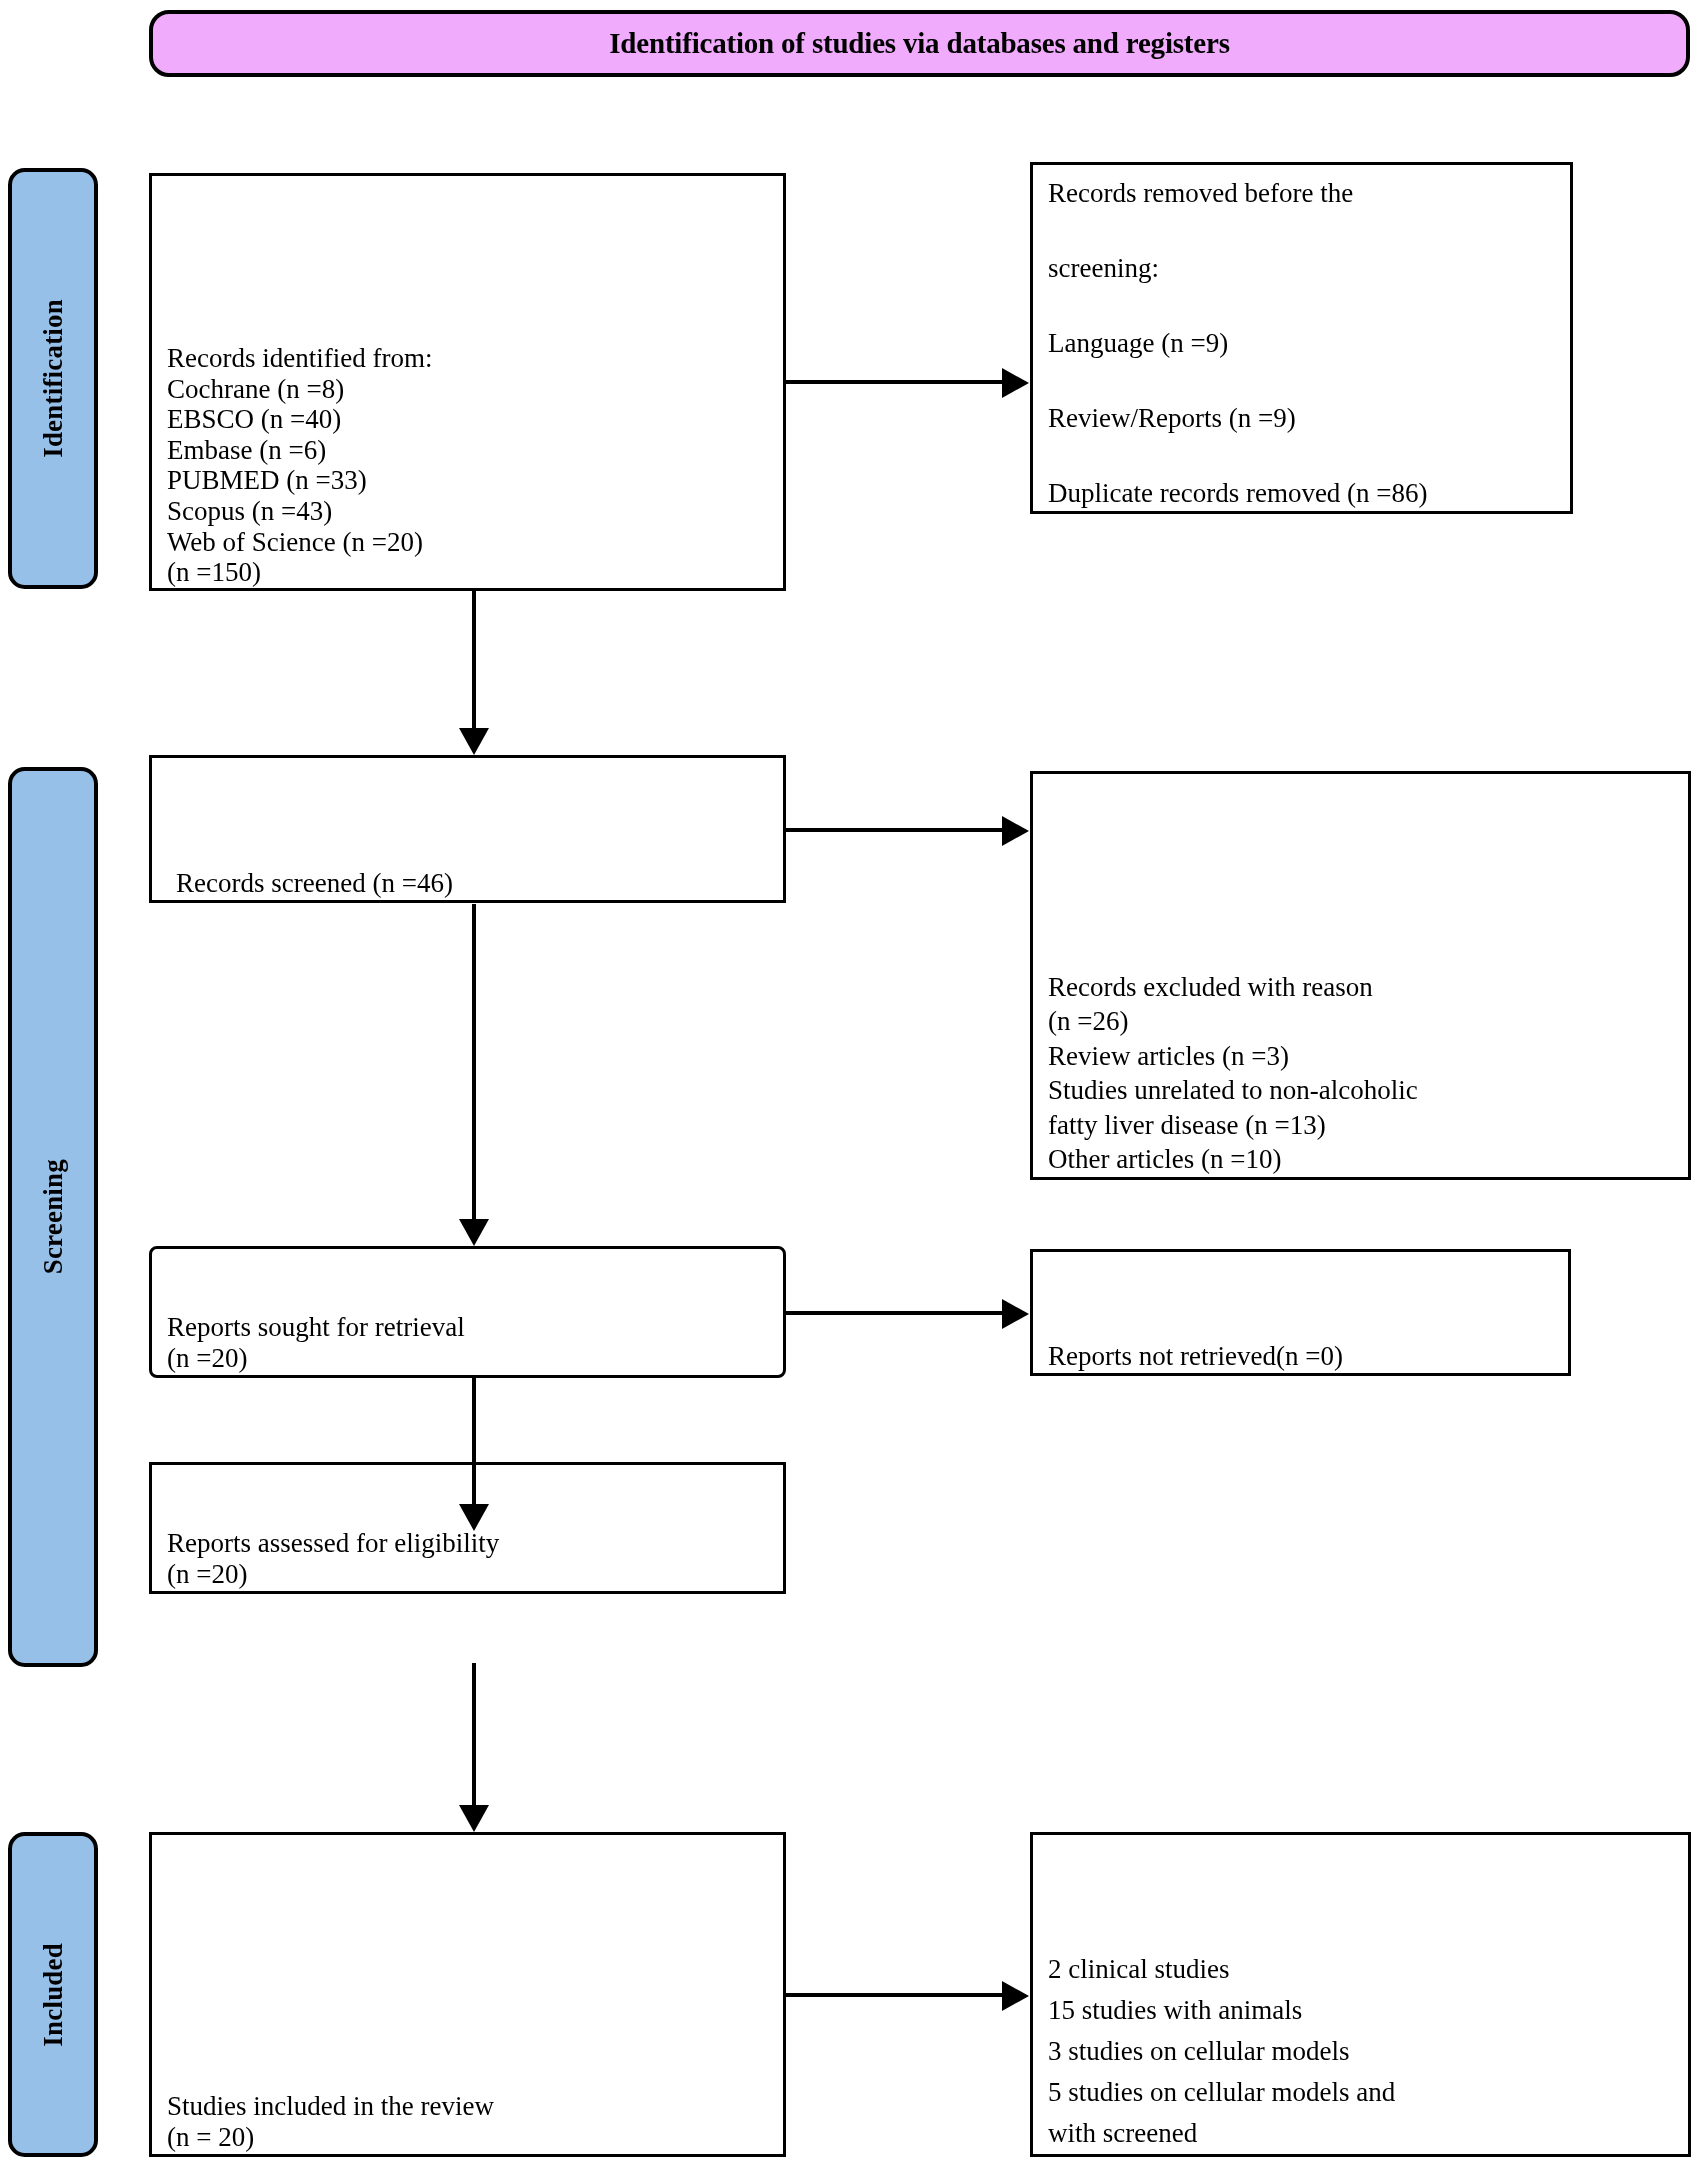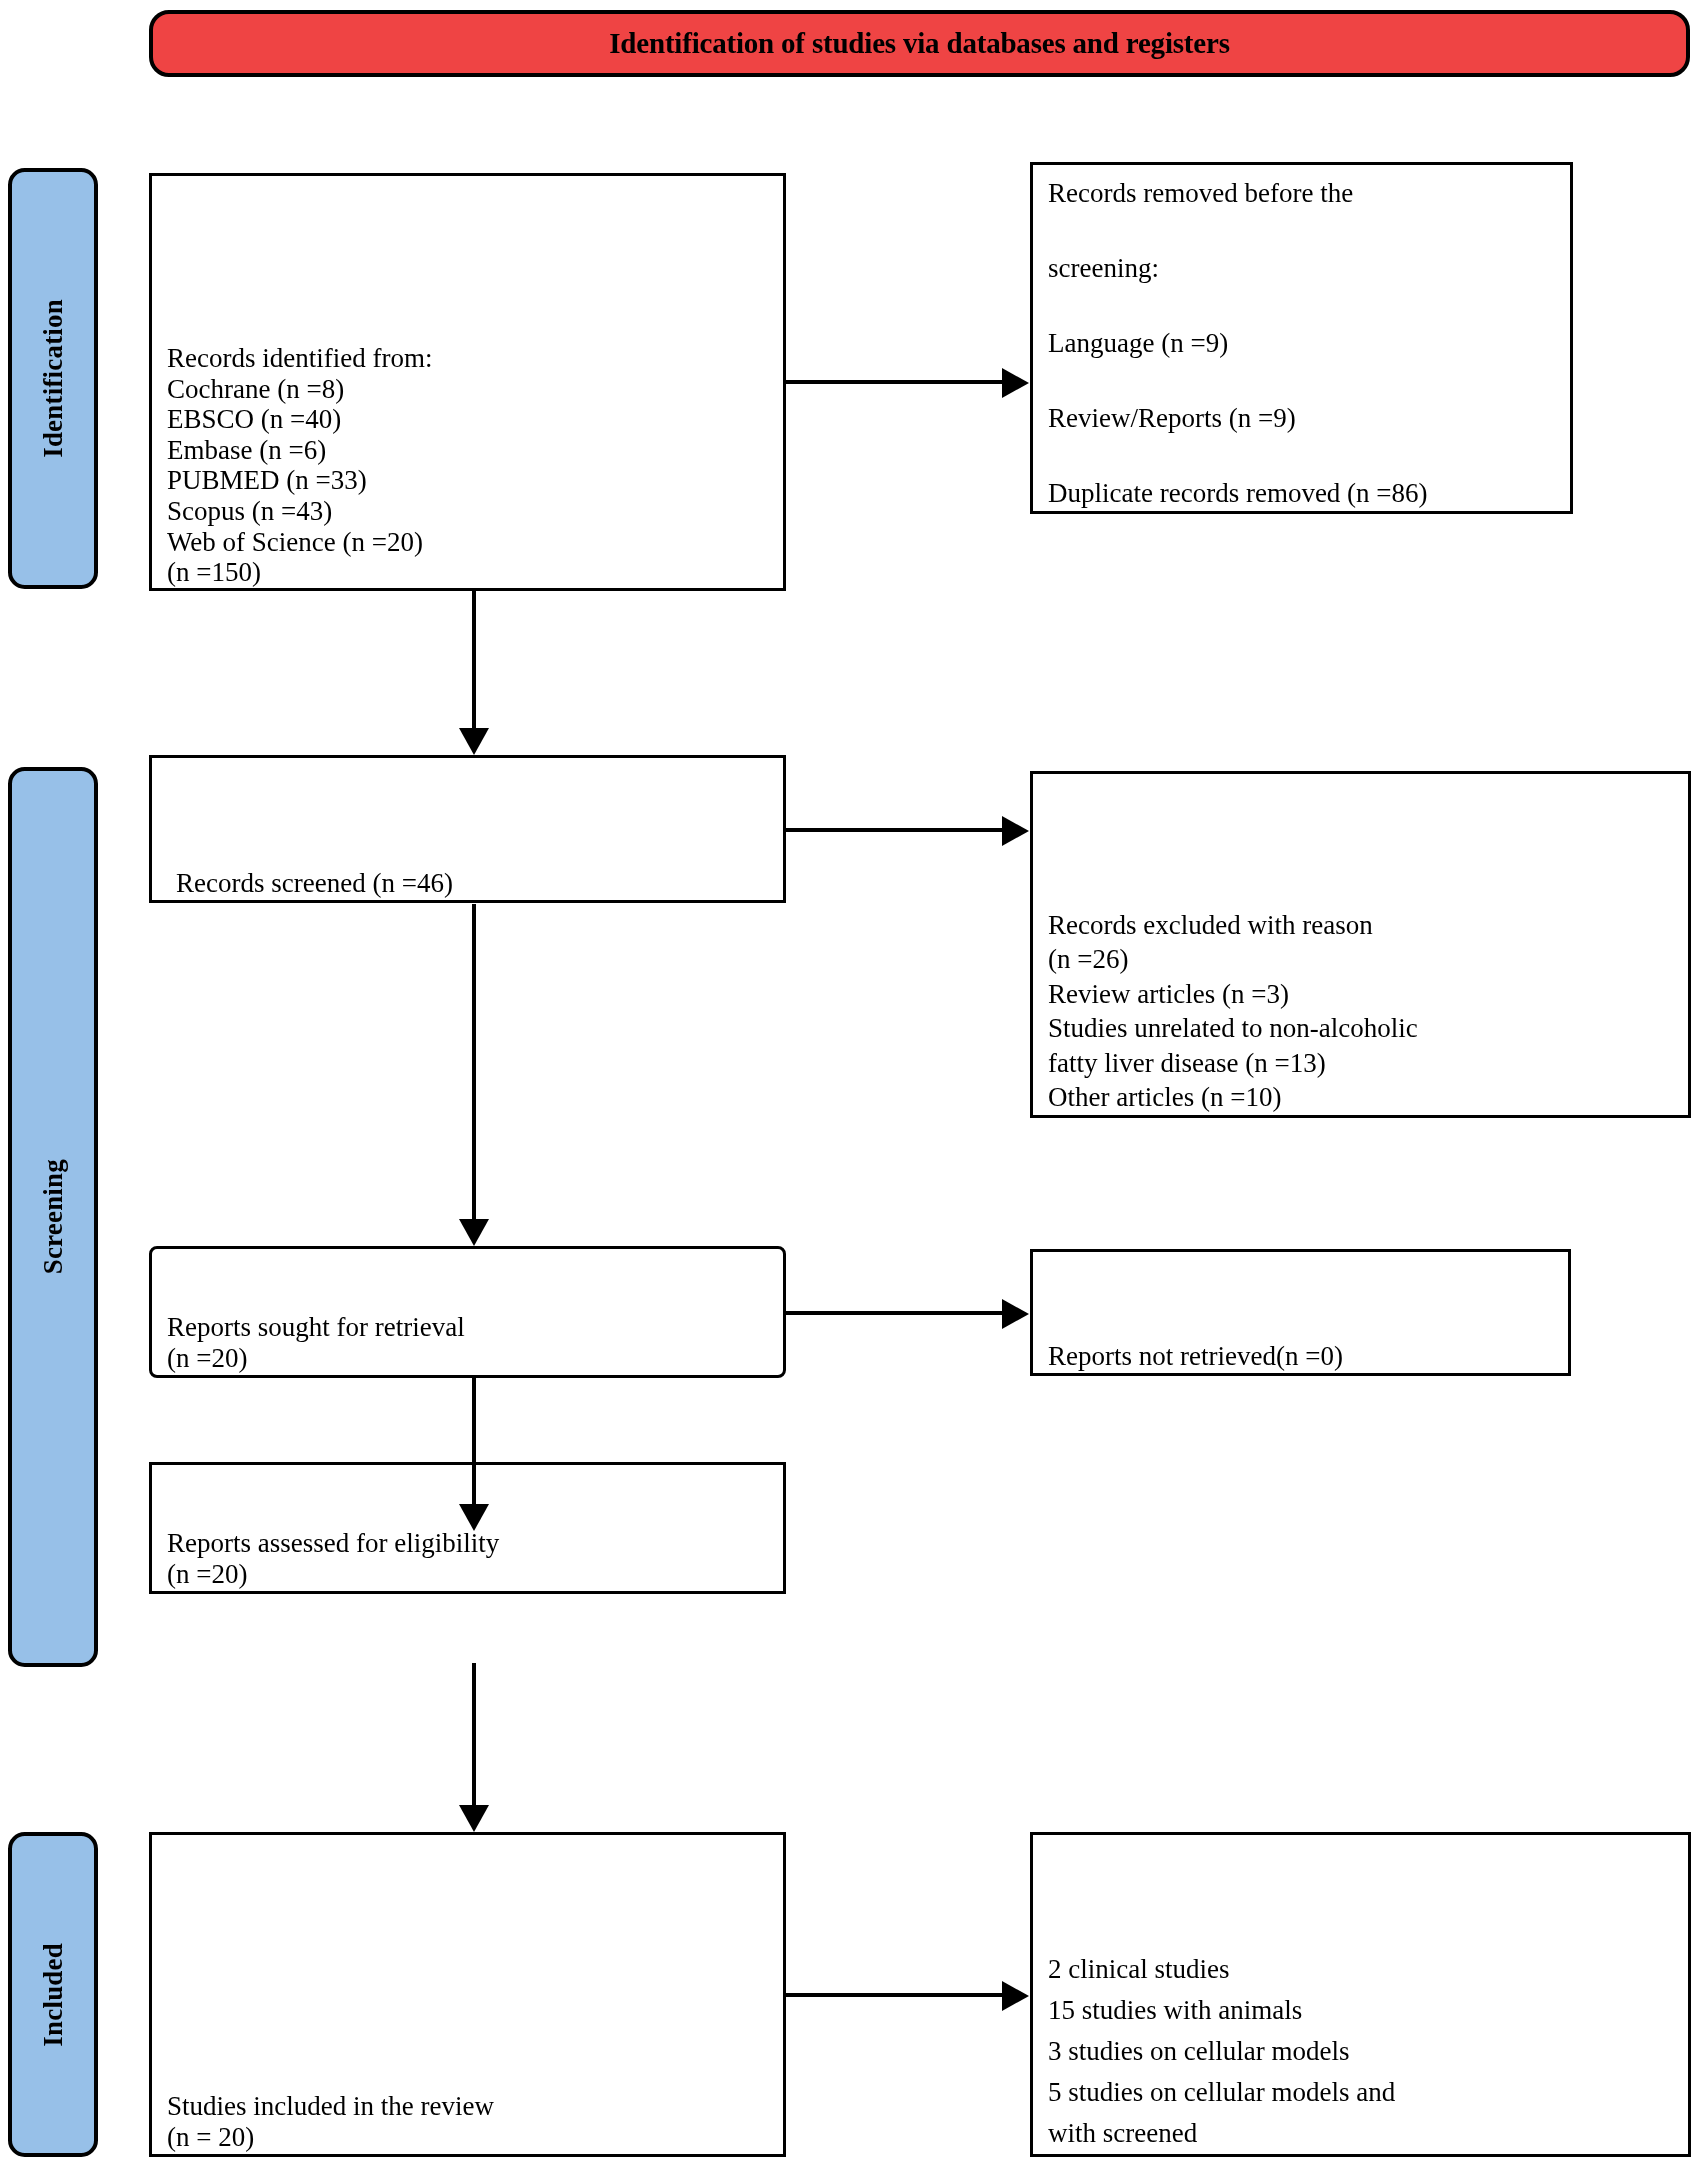--- a/index.html
+++ b/index.html
@@ -21,21 +21,21 @@
     overflow: hidden;
   }
 
   
   .banner {
     position: absolute;
     left: 149px;
     top: 9.7px;
     width: 1541px;
     height: 67px;
-    background: #ef4444;
+    background: #f0abfc;
     border: 4px solid #000000;
     border-radius: 20px;
     box-sizing: border-box;
     display: flex;
     align-items: center;
     justify-content: center;
   }
   .banner-text {
     font-weight: bold;
     font-size: 29px;
@@ -85,21 +85,21 @@
 
   
   #box-identified  { left: 149px; top: 173px;  width: 637px; height: 418px; }
   #box-screened    { left: 149px; top: 755px; width: 637px; height: 148px; padding-left: 24px; }
   #box-sought      { left: 149px; top: 1246px; width: 637px; height: 132px; border-radius: 8px; }
   #box-eligibility { left: 149px; top: 1462px; width: 637px; height: 132px; }
   #box-included    { left: 149px; top: 1832px; width: 637px; height: 325px; }
 
   
   #box-removed     { left: 1030px; top: 162px;  width: 543px; height: 352px; gap: 40px; }
-  #box-excluded    { left: 1030px; top: 771px; width: 661px; height: 347px; }
+  #box-excluded    { left: 1030px; top: 771px; width: 661px; height: 409px; }
   #box-notretrieved{ left: 1030px; top: 1249px; width: 541px; height: 127px; }
   #box-outcomes    { left: 1030px; top: 1832px; width: 661px; height: 325px; }
 
   
   #box-identified .line { line-height: 1.135; }
   #box-removed .line    { line-height: 1.30; }
   #box-excluded .line   { line-height: 1.28; }
   #box-outcomes .line   { line-height: 1.52; }
 
   

